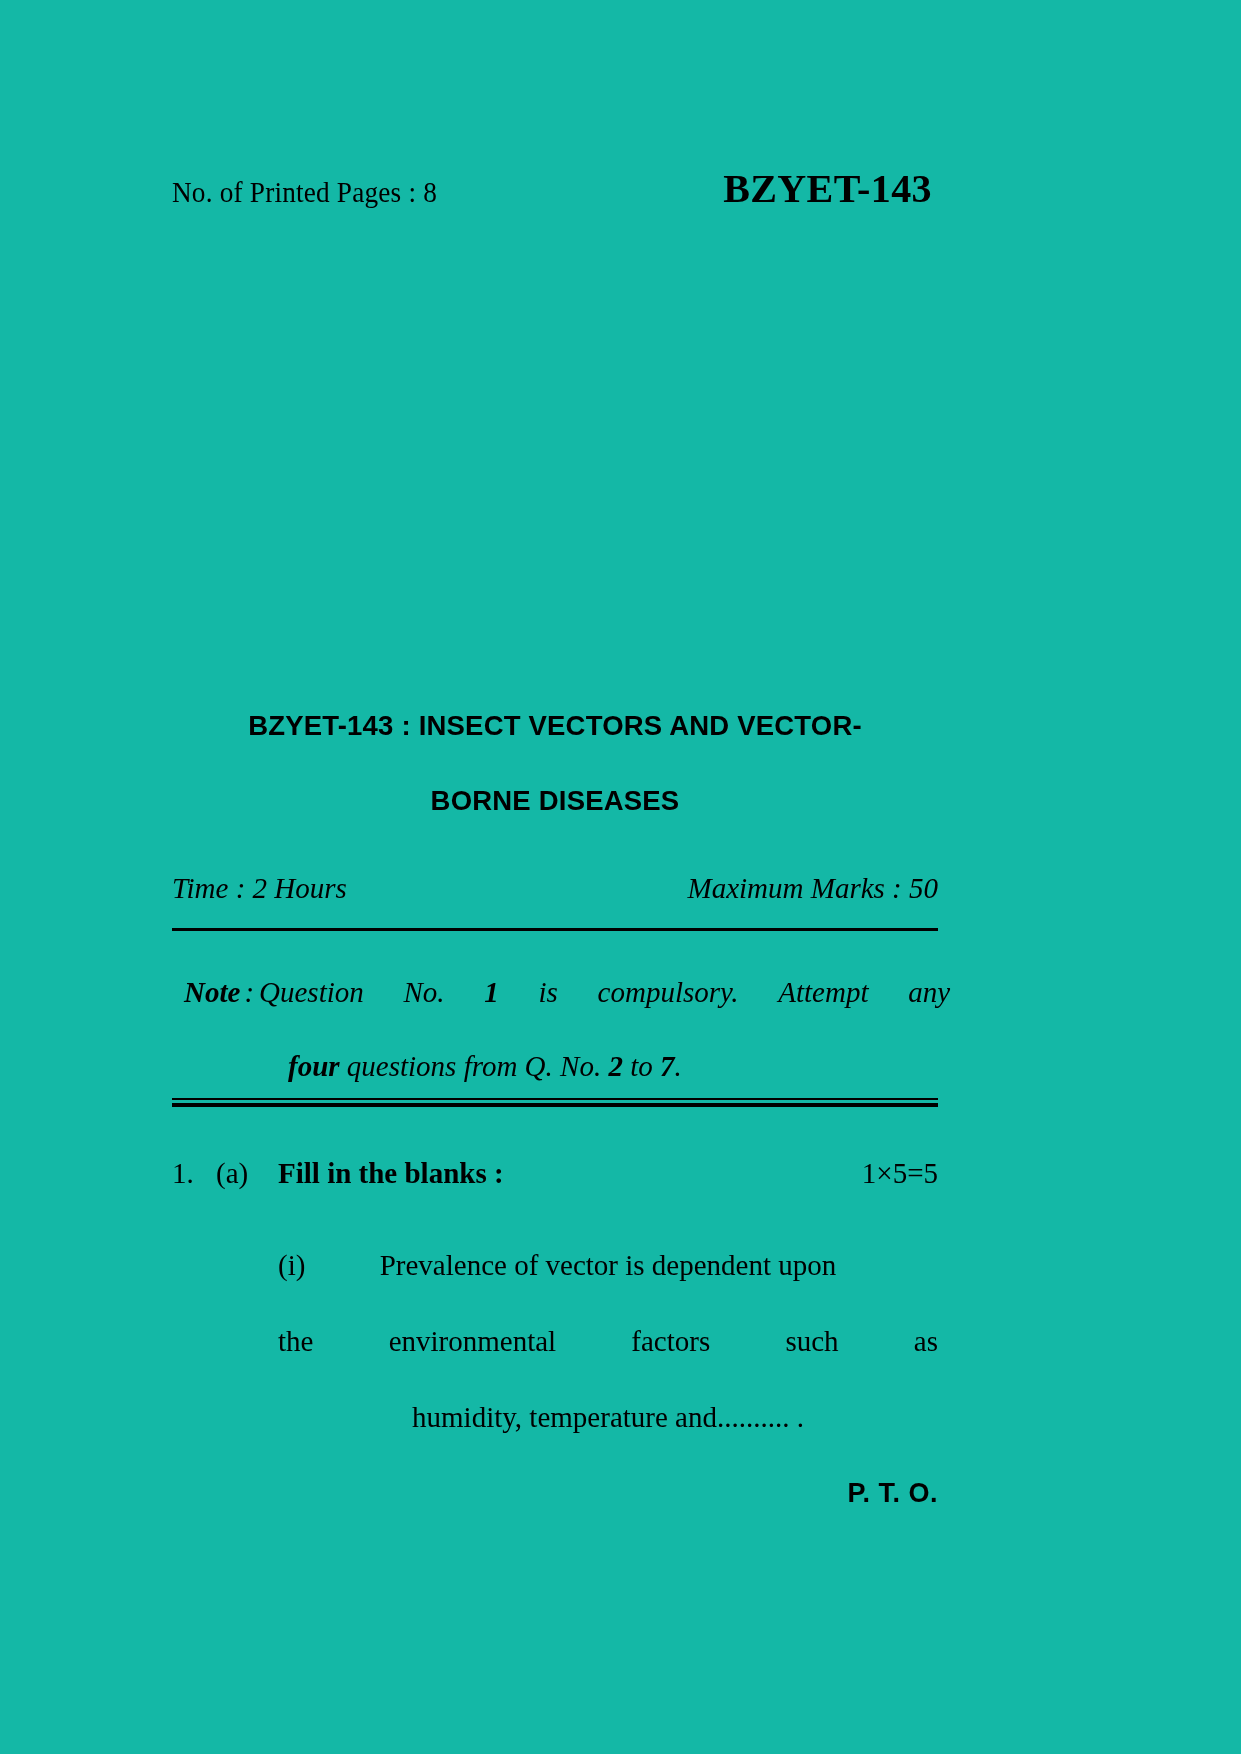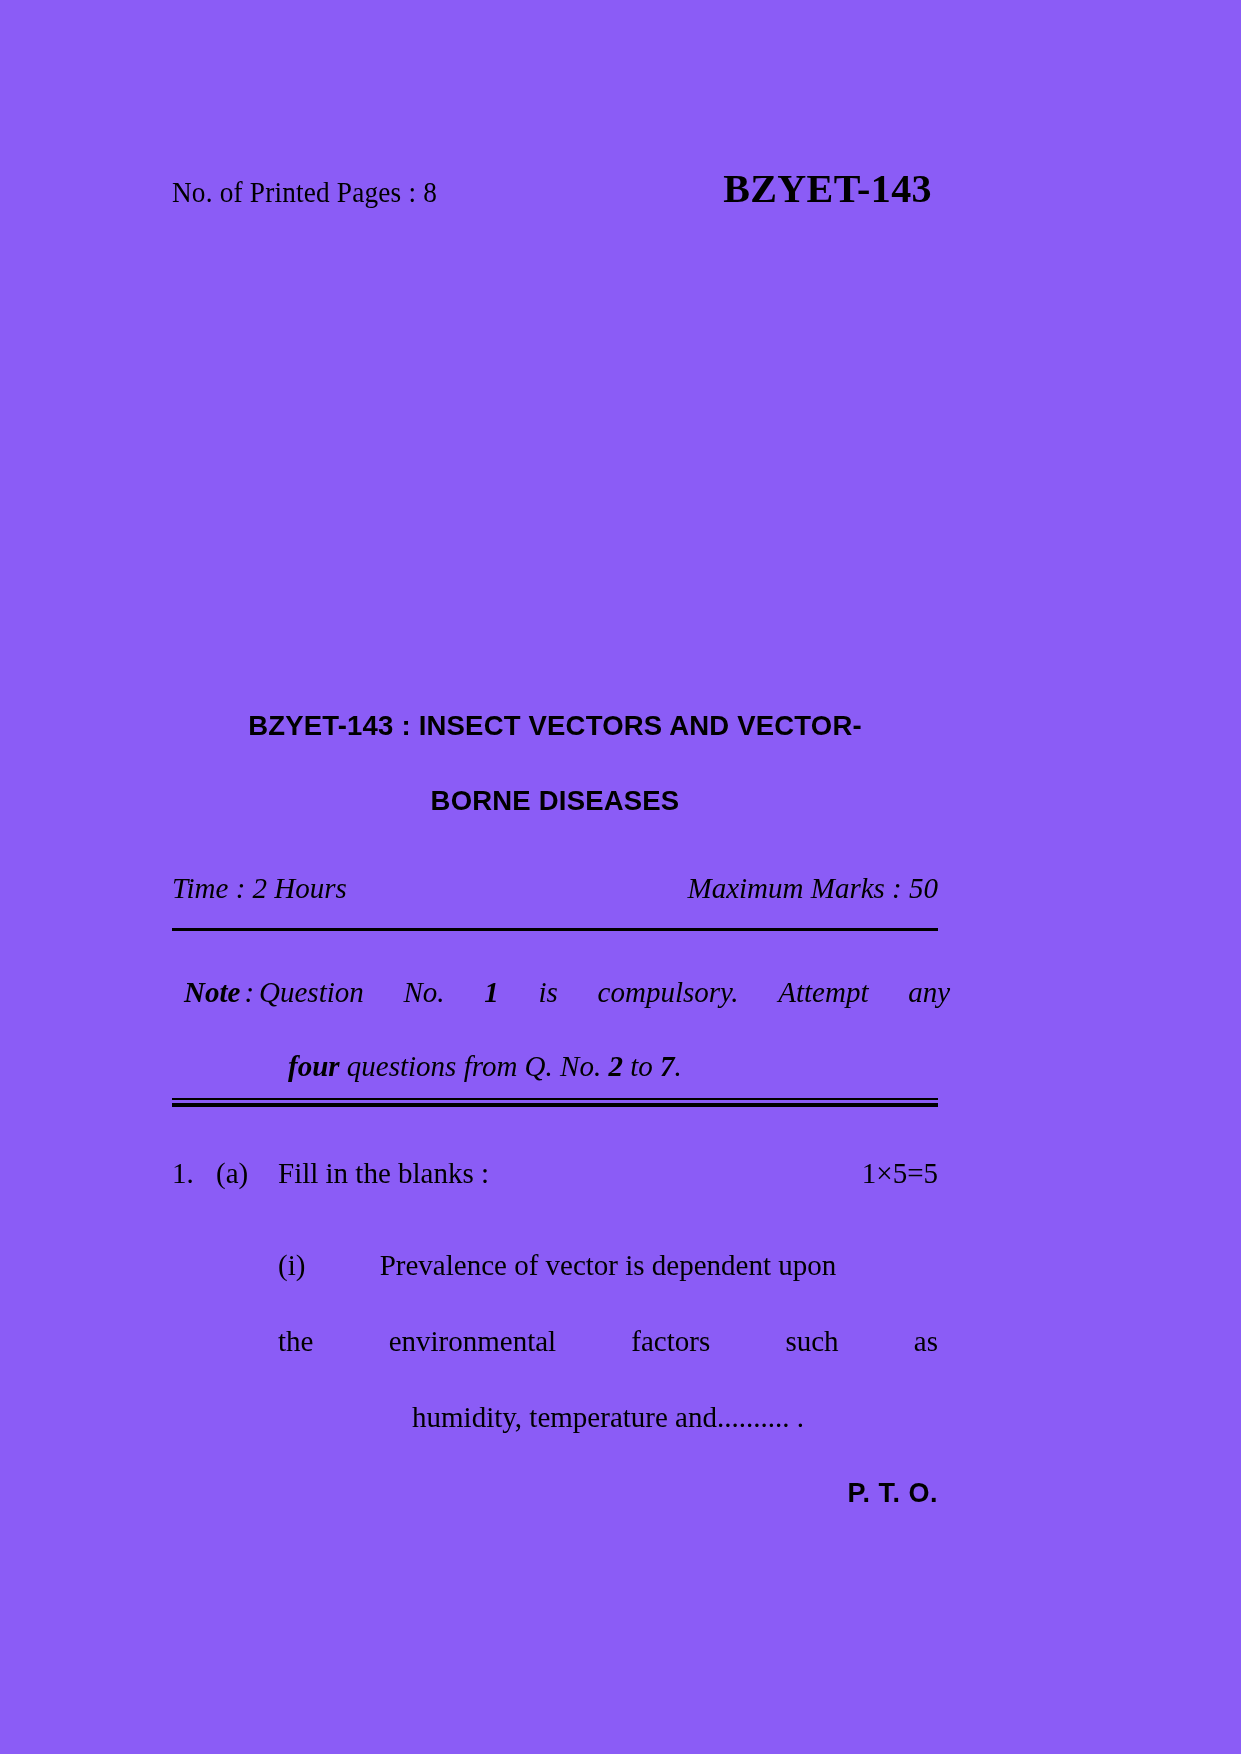--- a/index.html
+++ b/index.html
@@ -4,21 +4,21 @@
 <style>
   html, body {
     margin: 0;
     padding: 0;
     background: #ffffff;
   }
   .page {
     position: relative;
     width: 1241px;
     height: 1754px;
-    background: #8b5cf6;
+    background: #14b8a6;
     margin: 0 auto;
     overflow: hidden;
     font-family: "Liberation Serif", "DejaVu Serif", serif;
     color: #000000;
   }
   .content {
     position: absolute;
     left: 172px;
     top: 0;
     width: 766px;
@@ -195,21 +195,21 @@
     width: 766px;
     font-size: 29px;
   }
   .q-row {
     display: flex;
     align-items: baseline;
     line-height: 76px;
   }
   .q-num { width: 44px; flex: none; white-space: nowrap; }
   .q-label { width: 62px; flex: none; white-space: nowrap; }
-  .q-text { flex: 1; white-space: nowrap; }
+  .q-text { flex: 1; white-space: nowrap; font-weight: bold; }
   .q-marks { flex: none; white-space: nowrap; text-align: right; }
 
   .sub-block {
     position: absolute;
     left: 0;
     top: 1227px;
     width: 766px;
     font-size: 29px;
   }
   .sub-row {

